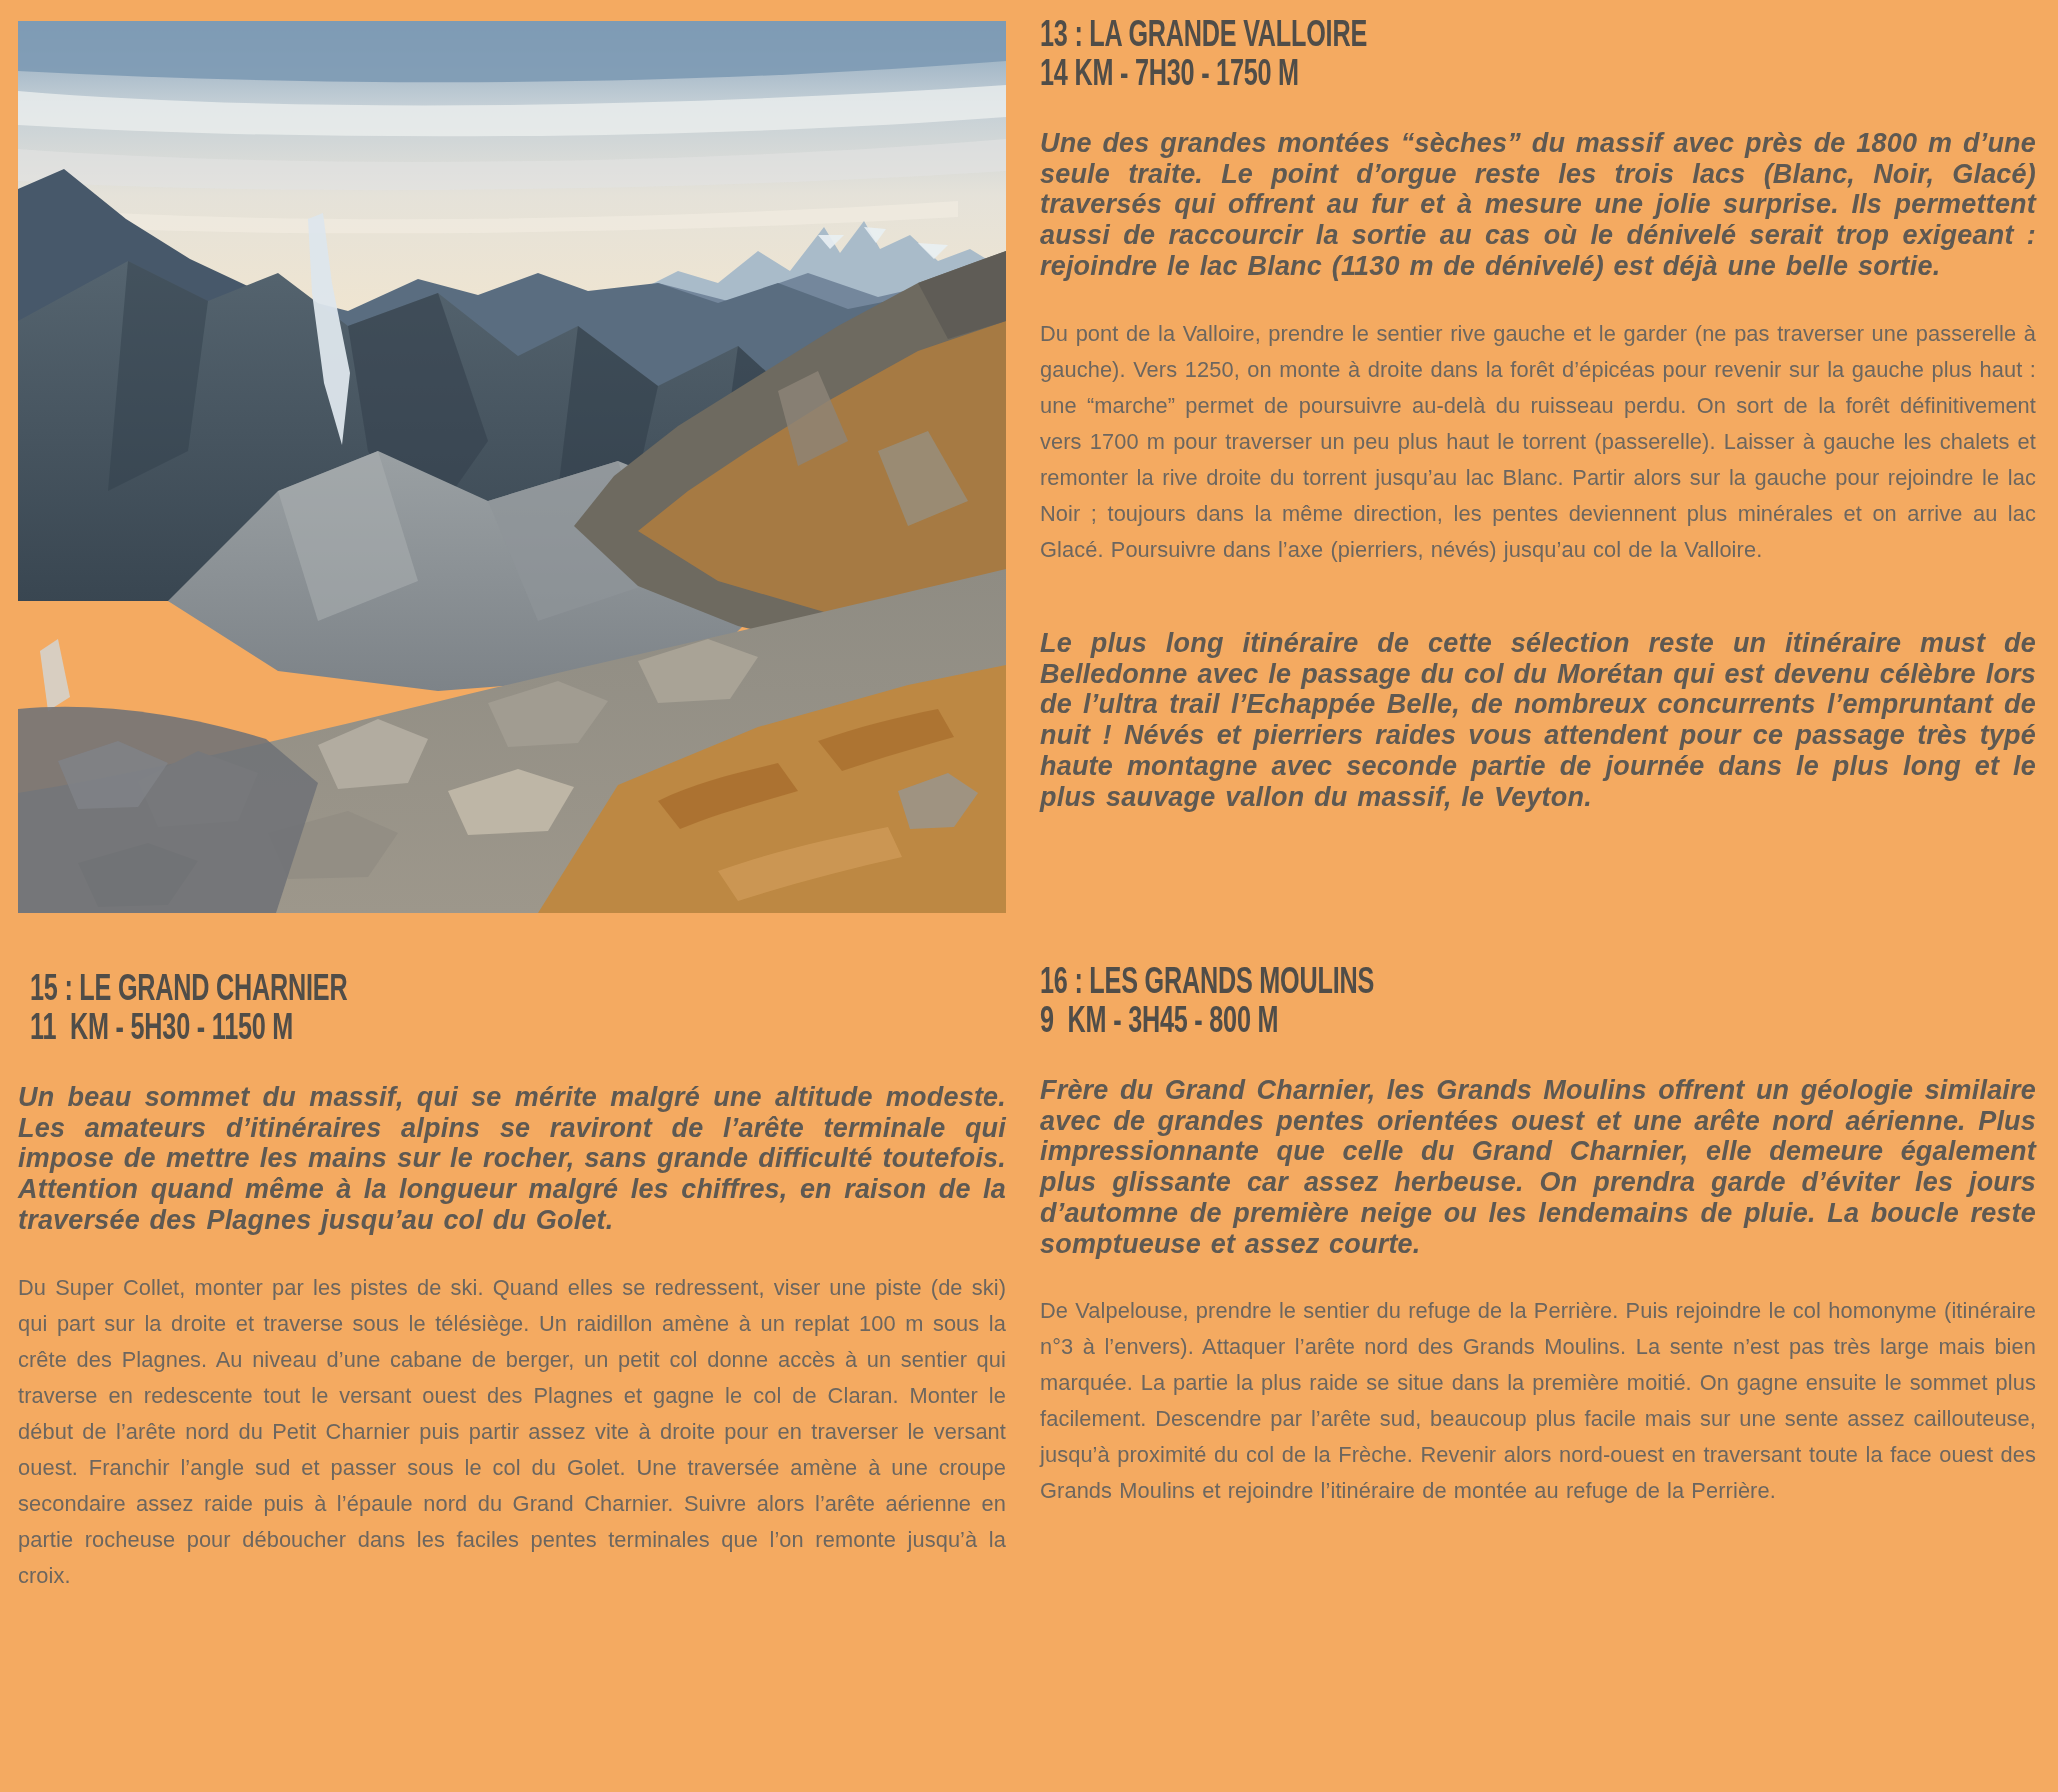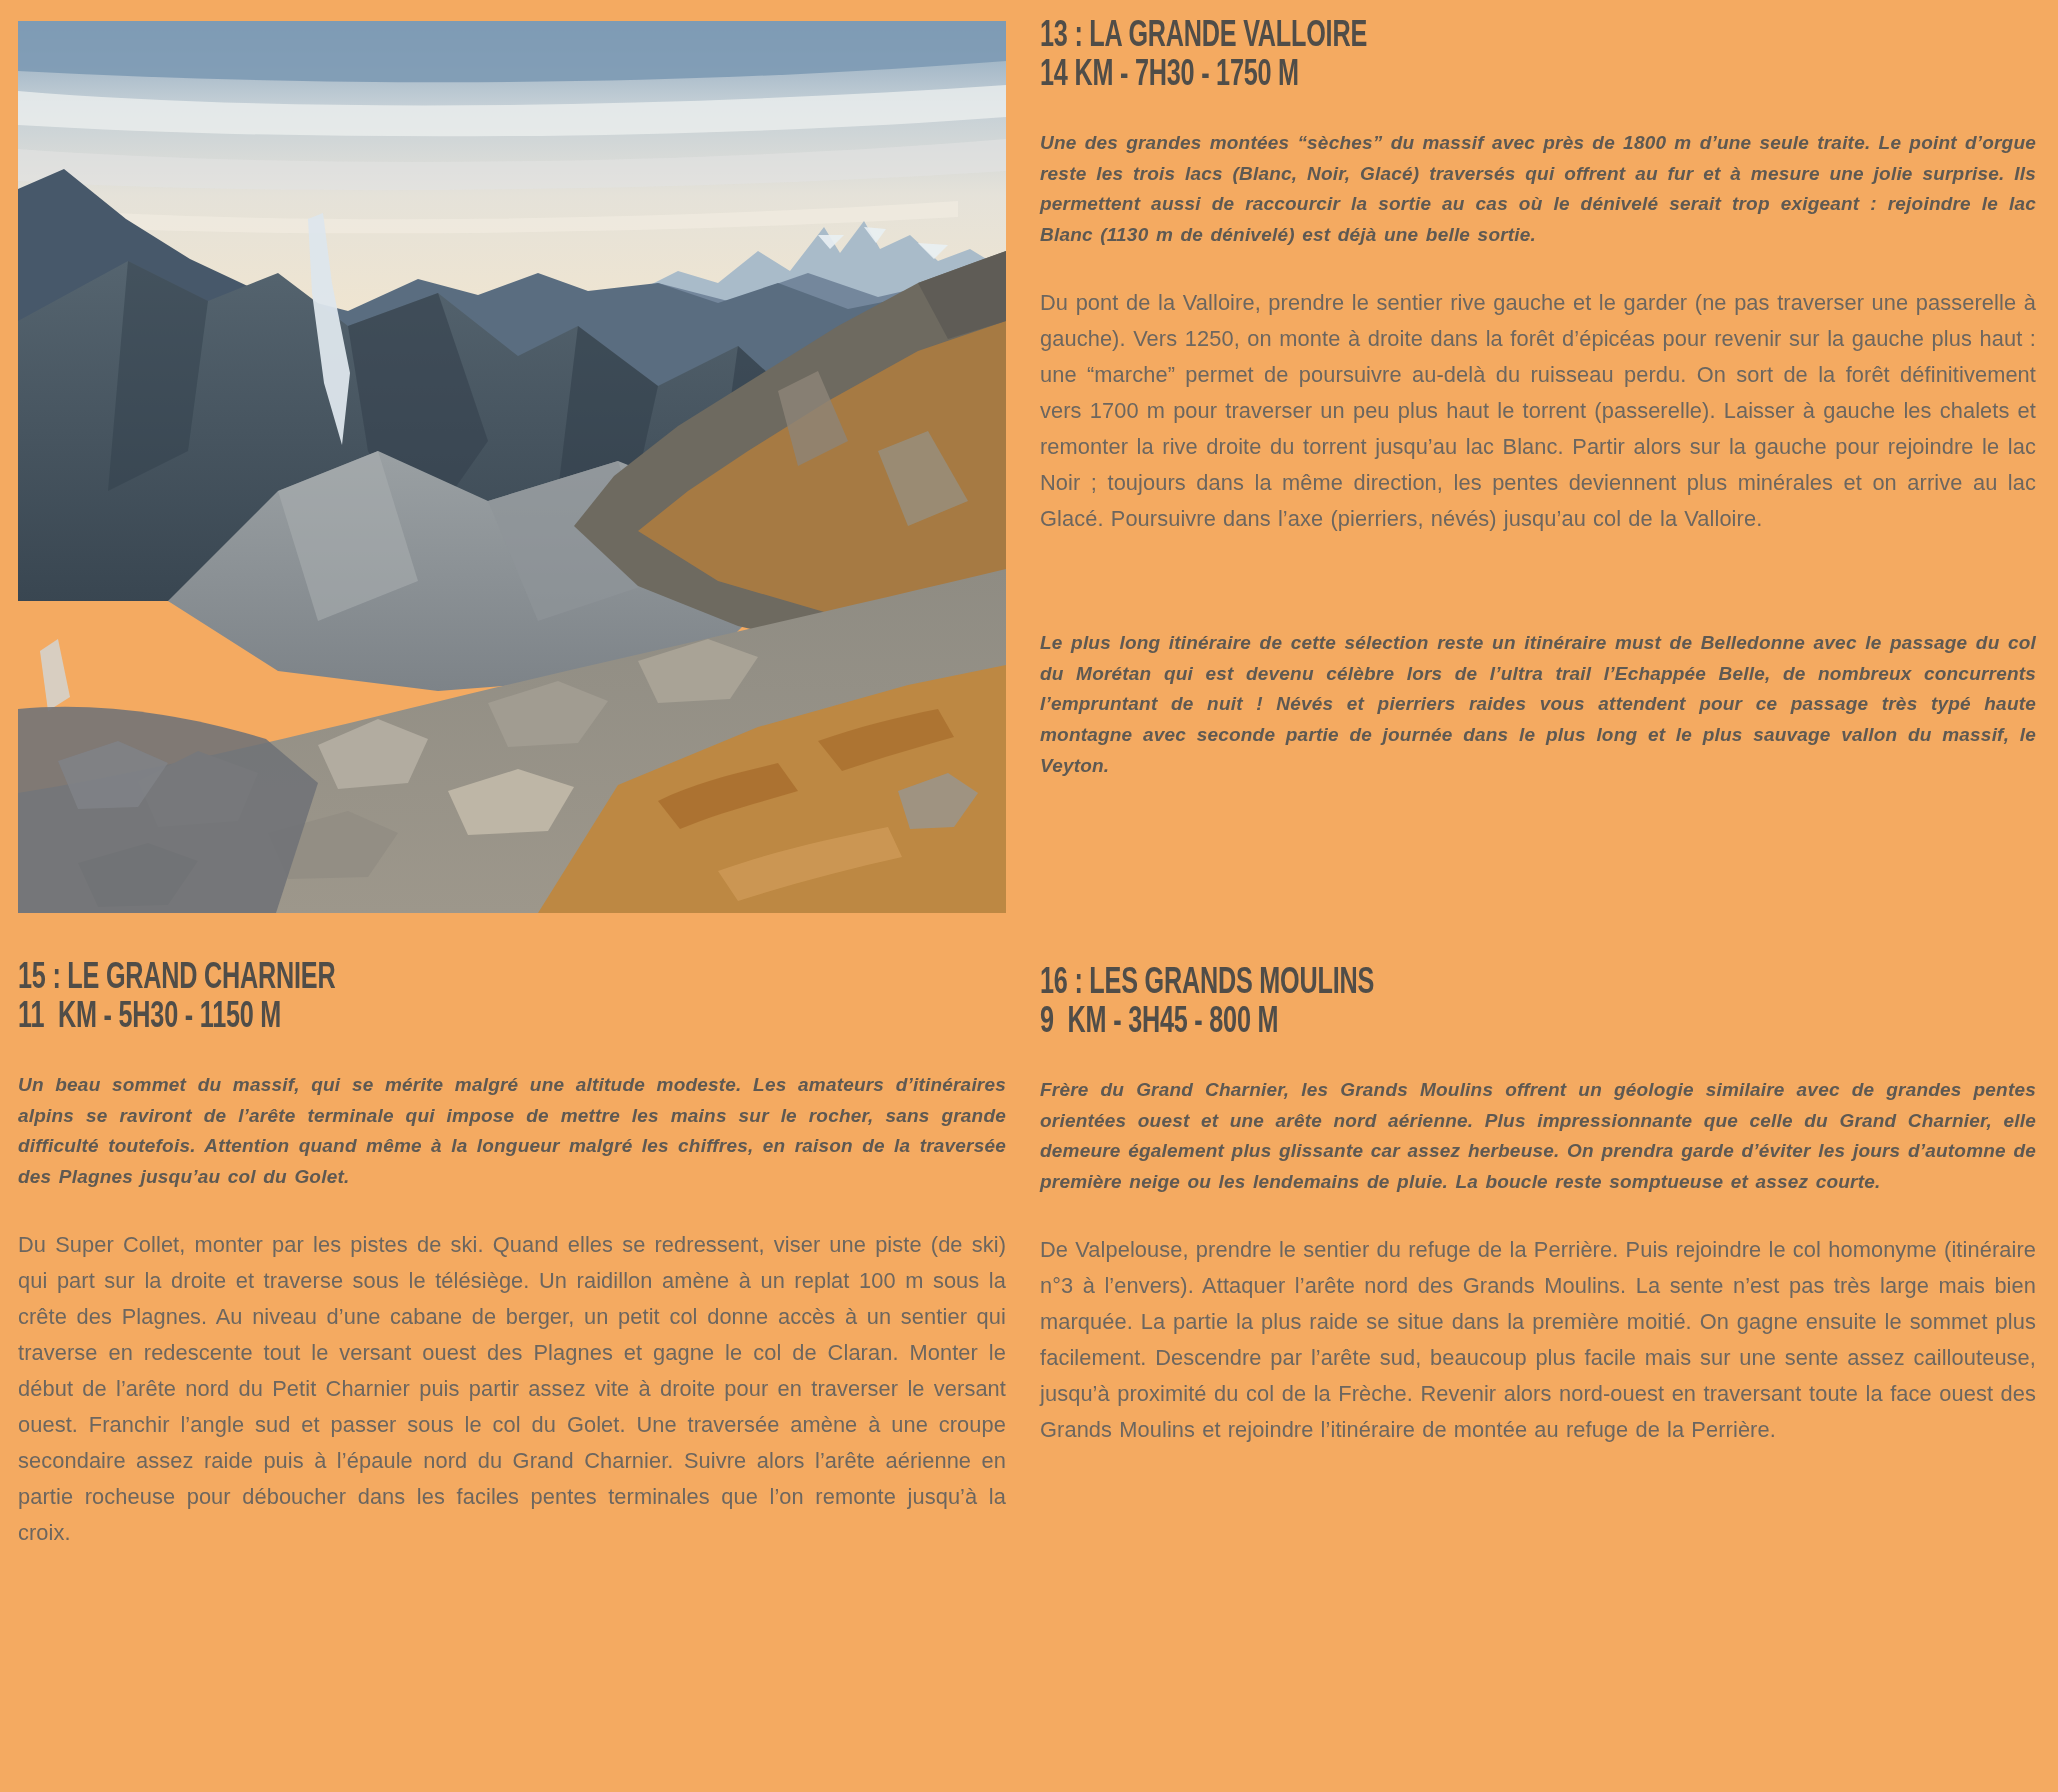--- a/index.html
+++ b/index.html
@@ -22,21 +22,21 @@
   .route.col-left{left:18px;width:988px;}
 
   .title-line{
     font-size:36px;line-height:38.5px;font-weight:bold;
     color:#504d48;white-space:nowrap;
     transform:scaleX(0.70);transform-origin:0 0;
     letter-spacing:-0.3px;
   }
   .intro{
     margin-top:36px;
-    font-size:19px;line-height:30.7px;
+    font-size:27px;line-height:30.7px;
     font-weight:bold;font-style:italic;
     color:#5e5952;
     text-align:justify;
     letter-spacing:0.2px;word-spacing:2px;
     hyphens:manual;
   }
   .bodytext{
     margin-top:34px;
     font-size:21.8px;line-height:36px;
     color:#6c665f;
@@ -139,21 +139,21 @@
     </h2>
     <p class="intro">Une des grandes montées “sèches” du massif avec près de 1800 m d’une seule traite. Le point d’orgue reste les trois lacs (Blanc, Noir, Glacé) traversés qui offrent au fur et à mesure une jolie surprise. Ils permettent aussi de raccourcir la sortie au cas où le dénivelé serait trop exigeant : rejoindre le lac Blanc (1130 m de dénivelé) est déjà une belle sortie.</p>
     <p class="bodytext">Du pont de la Valloire, prendre le sentier rive gauche et le garder (ne pas traverser une passerelle à gauche). Vers 1250, on monte à droite dans la forêt d’épicéas pour reve­nir sur la gauche plus haut : une “marche” permet de poursuivre au-delà du ruisseau perdu. On sort de la forêt définitivement vers 1700 m pour traverser un peu plus haut le torrent (passerelle). Laisser à gauche les chalets et remonter la rive droite du torrent jusqu’au lac Blanc. Partir alors sur la gauche pour rejoindre le lac Noir ; toujours dans la même direction, les pentes deviennent plus minérales et on arrive au lac Glacé. Poursuivre dans l’axe (pierriers, névés) jusqu’au col de la Valloire.</p>
   </section>
 
   <section class="route col-right" style="top:592px;">
     <p class="intro">Le plus long itinéraire de cette sélection reste un itinéraire must de Belledonne avec le passage du col du Morétan qui est devenu célèbre lors de l’ultra trail l’Echappée Belle, de nombreux concurrents l’empruntant de nuit ! Névés et pier­riers raides vous attendent pour ce passage très typé haute montagne avec seconde partie de journée dans le plus long et le plus sauvage vallon du massif, le Veyton.</p>
   </section>
 
   <section class="route col-left" style="top:957px;">
-    <h2 style="margin:0;">
+    <h2 style="margin:12px;">
       <div class="title-line">15 : LE GRAND CHARNIER</div>
       <div class="title-line">11 KM - 5H30 - 1150 M</div>
     </h2>
     <p class="intro">Un beau sommet du massif, qui se mérite malgré une altitude modeste. Les amateurs d’itinéraires alpins se raviront de l’arête terminale qui impose de mettre les mains sur le rocher, sans grande difficulté toutefois. Attention quand même à la longueur malgré les chiffres, en raison de la traversée des Plagnes jusqu’au col du Golet.</p>
     <p class="bodytext">Du Super Collet, monter par les pistes de ski. Quand elles se redressent, viser une piste (de ski) qui part sur la droite et traverse sous le télésiège. Un raidillon amène à un replat 100 m sous la crête des Plagnes. Au niveau d’une cabane de berger, un petit col donne accès à un sentier qui traverse en redescente tout le versant ouest des Plagnes et gagne le col de Claran. Monter le début de l’arête nord du Petit Charnier puis partir assez vite à droite pour en traverser le versant ouest. Franchir l’angle sud et passer sous le col du Golet. Une traversée amène à une croupe secondaire assez raide puis à l’épaule nord du Grand Charnier. Suivre alors l’arête aérienne en partie rocheuse pour déboucher dans les faciles pentes terminales que l’on remonte jusqu’à la croix.</p>
   </section>
 
   <section class="route col-right" style="top:962px;">
     <h2 style="margin:0;">
       <div class="title-line">16 : LES GRANDS MOULINS</div>

